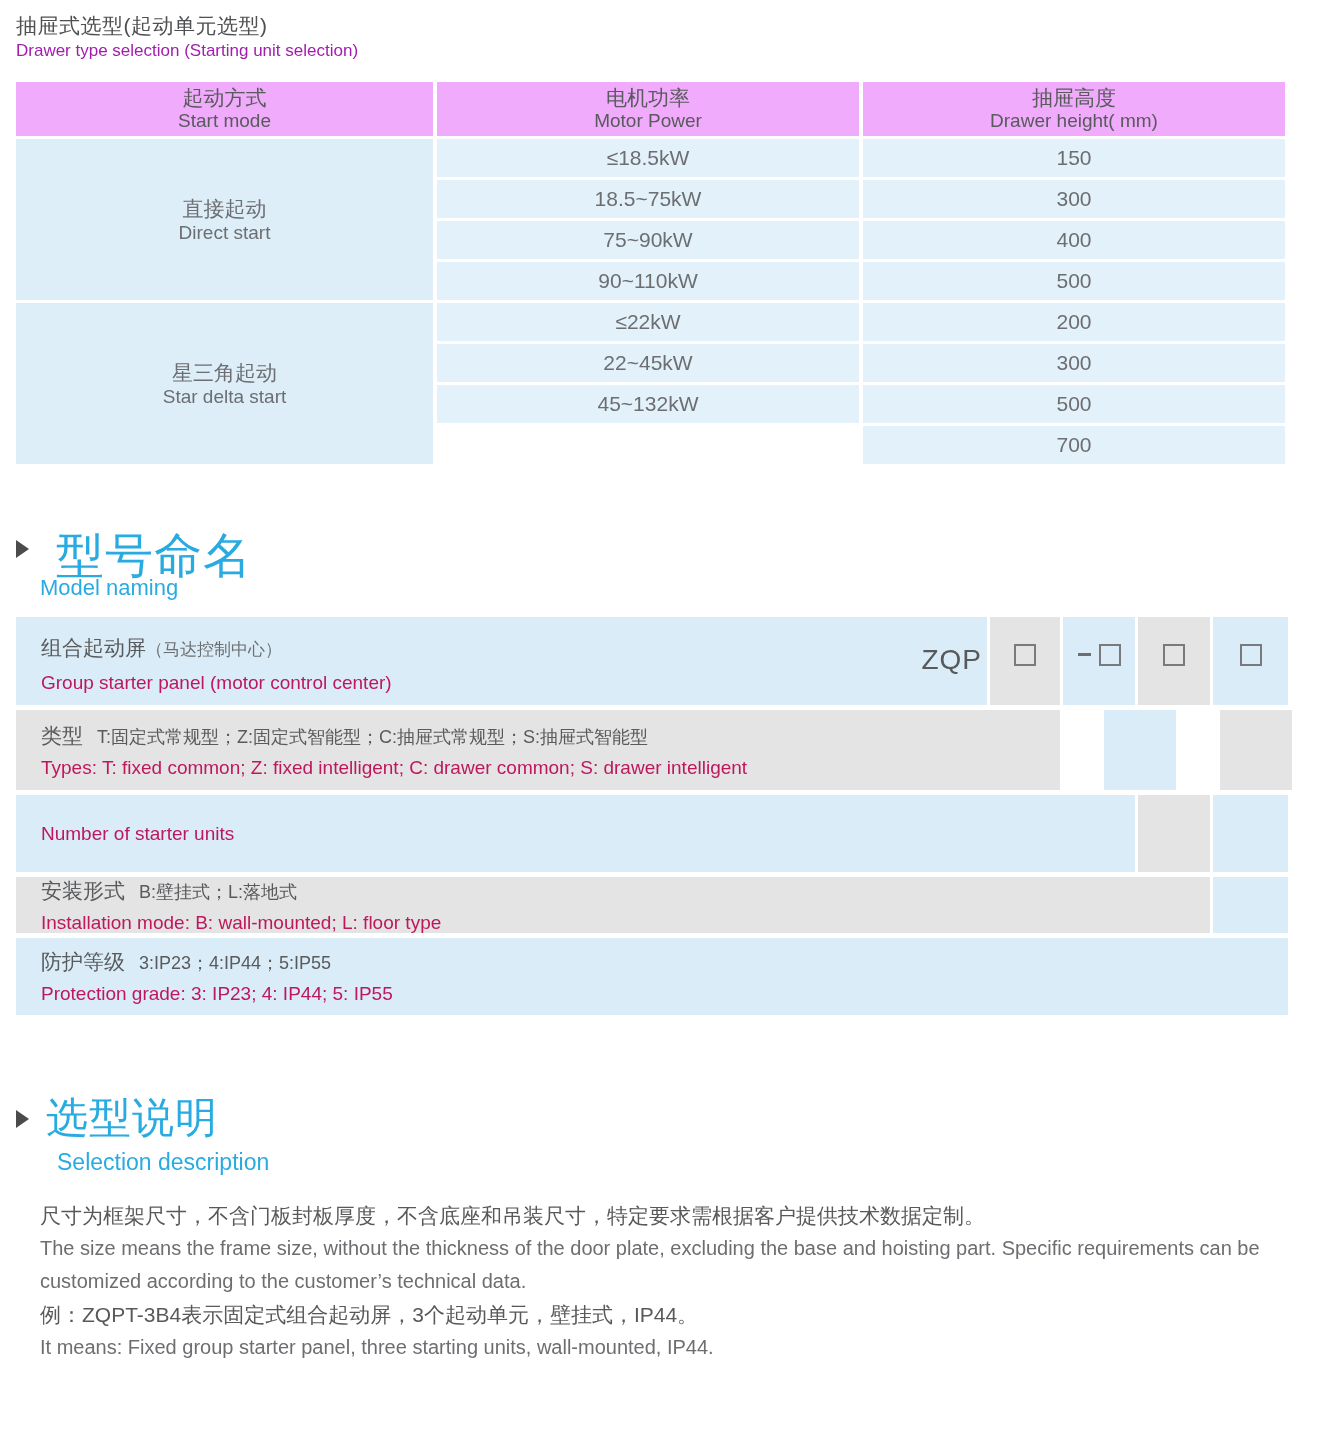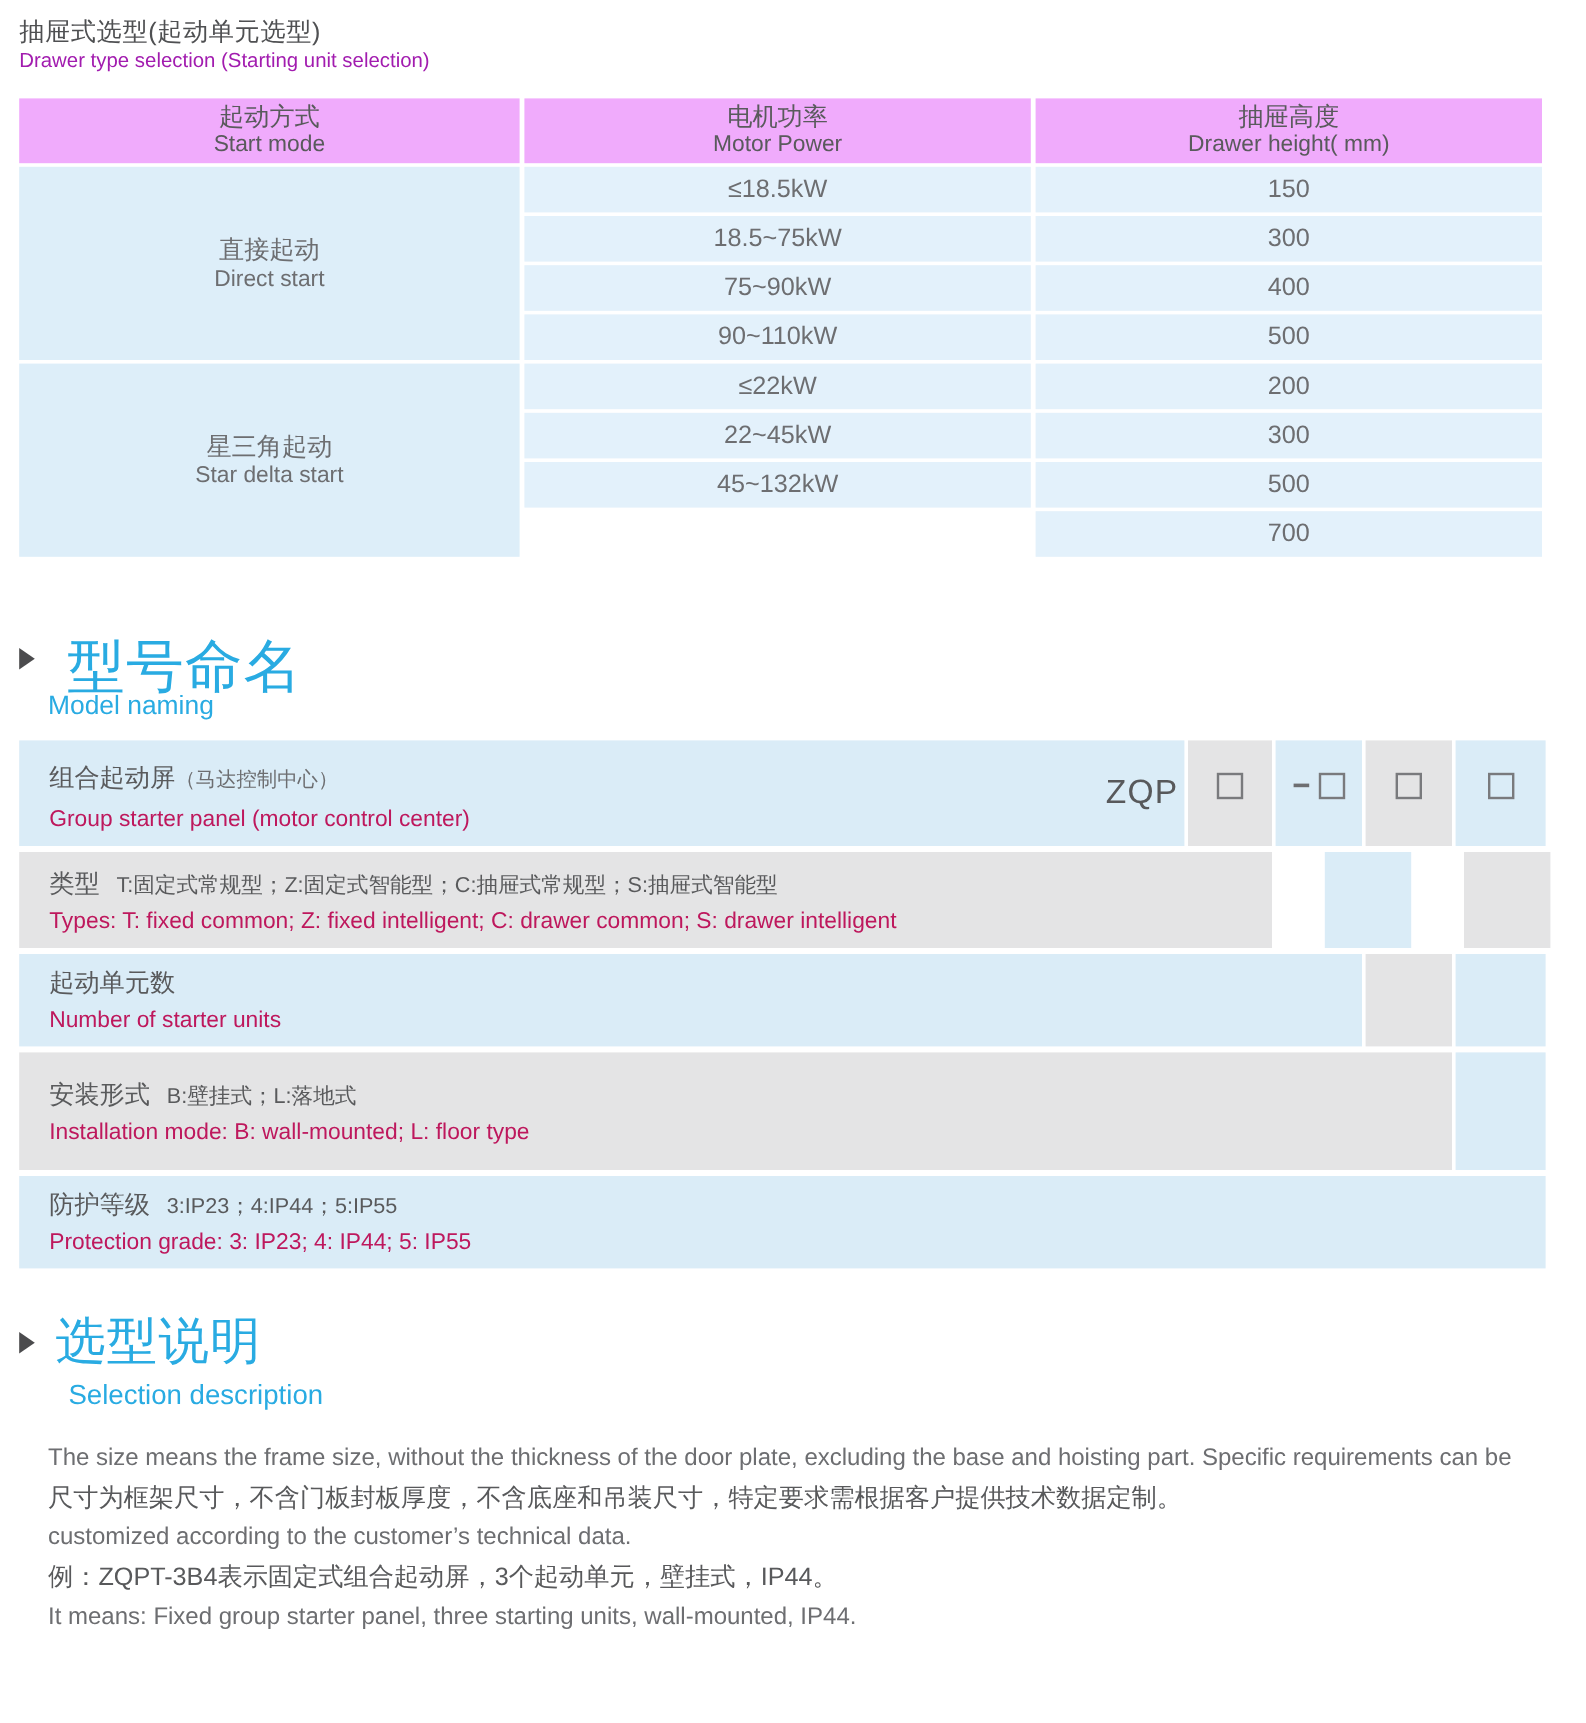--- a/index.html
+++ b/index.html
@@ -34,21 +34,21 @@
   #sec1-en{left:40px;top:575px;font-size:22px;}
   #sec2-cn{left:46px;top:1090px;font-size:42px;}
   #sec2-en{left:57px;top:1149px;font-size:23px;}
 
   
   .diagram{position:absolute;left:16px;top:617px;width:1272px;}
   .drow{display:flex;gap:3px;margin-bottom:5px;}
   .seg{box-sizing:border-box;}
   .seg-blue{background:#daecf7;}
   .seg-gray{background:#e4e4e5;}
-  .r1{height:88px;} .r2{height:80px;gap:44px;} .r3{height:77px;} .r4{height:98px;} .r5{height:77px;}
+  .r1{height:88px;} .r2{height:80px;gap:44px;} .r3{height:77px;} .r4{height:56px;} .r5{height:77px;}
   .lbl{display:flex;flex-direction:column;justify-content:center;padding-left:25px;gap:7px;}
   .lbl .l1{font-size:21px;color:#595a5c;}
   .lbl .l1 .detail{font-size:18px;margin-left:14px;}
   .lbl .l2{font-size:19px;color:#be185d;}
   .lbl-top{position:relative;padding-top:17px;justify-content:flex-start;gap:10px;}
   .lbl-top .sub{font-size:17px;color:#6d6e71;}
   .zqp{position:absolute;right:5px;top:27px;font-size:28px;color:#58595b;letter-spacing:1px;}
   .strip{display:flex;justify-content:center;align-items:flex-start;padding-top:27px;}
   .codebox{width:22px;height:22px;border:2px solid #797a7d;box-sizing:border-box;flex:0 0 auto;}
   .dash{width:13px;height:3px;background:#6d6e71;margin:9px 8px 0 0;flex:0 0 auto;}
@@ -143,21 +143,20 @@
         <div class="l1"><span>类型</span><span class="detail">T:固定式常规型；Z:固定式智能型；C:抽屉式常规型；S:抽屉式智能型</span></div>
         <div class="l2">Types: T: fixed common; Z: fixed intelligent; C: drawer common; S: drawer intelligent</div>
       </div>
       <div class="seg seg-blue" style="flex:0 0 72px;"></div>
       <div class="seg seg-gray" style="flex:0 0 72px;"></div>
       <div class="seg seg-blue" style="flex:0 0 75px;"></div>
     </div>
 
     <div class="drow r3">
       <div class="seg seg-blue lbl" style="flex:0 0 1119px;">
-        <div class="l1">起动单元数</div>
         <div class="l2">Number of starter units</div>
       </div>
       <div class="seg seg-gray" style="flex:0 0 72px;"></div>
       <div class="seg seg-blue" style="flex:0 0 75px;"></div>
     </div>
 
     <div class="drow r4">
       <div class="seg seg-gray lbl" style="flex:0 0 1194px;">
         <div class="l1"><span>安装形式</span><span class="detail">B:壁挂式；L:落地式</span></div>
         <div class="l2">Installation mode: B: wall-mounted; L: floor type</div>
@@ -172,20 +171,20 @@
       </div>
     </div>
 
   </div>
 
   <div class="tri" style="left:16px;top:1110px;"></div>
   <div class="sec-cn" id="sec2-cn">选型说明</div>
   <div class="sec-en" id="sec2-en">Selection description</div>
 
   <div class="para">
+    <div class="line pcn">尺寸为框架尺寸，不含门板封板厚度，不含底座和吊装尺寸，特定要求需根据客户提供技术数据定制。</div>
     <div class="line pen">The size means the frame size, without the thickness of the door plate, excluding the base and hoisting part. Specific requirements can be</div>
-    <div class="line pcn">尺寸为框架尺寸，不含门板封板厚度，不含底座和吊装尺寸，特定要求需根据客户提供技术数据定制。</div>
     <div class="line pen">customized according to the customer’s technical data.</div>
     <div class="line pcn">例：ZQPT-3B4表示固定式组合起动屏，3个起动单元，壁挂式，IP44。</div>
     <div class="line pen">It means: Fixed group starter panel, three starting units, wall-mounted, IP44.</div>
   </div>
 
 </div>
 
 </body></html>

